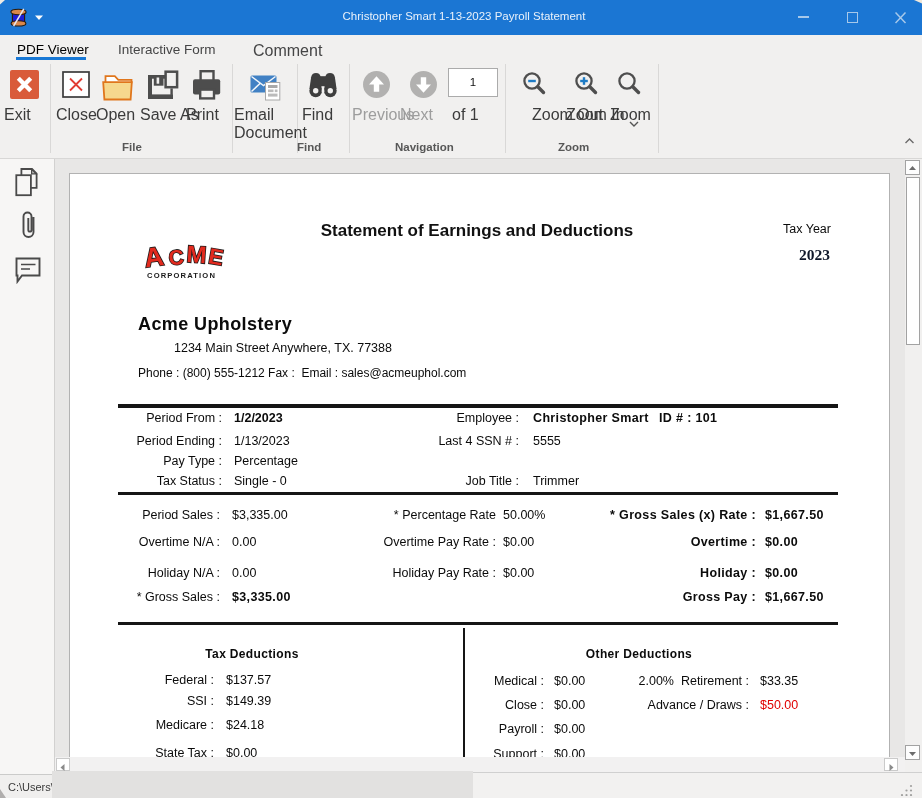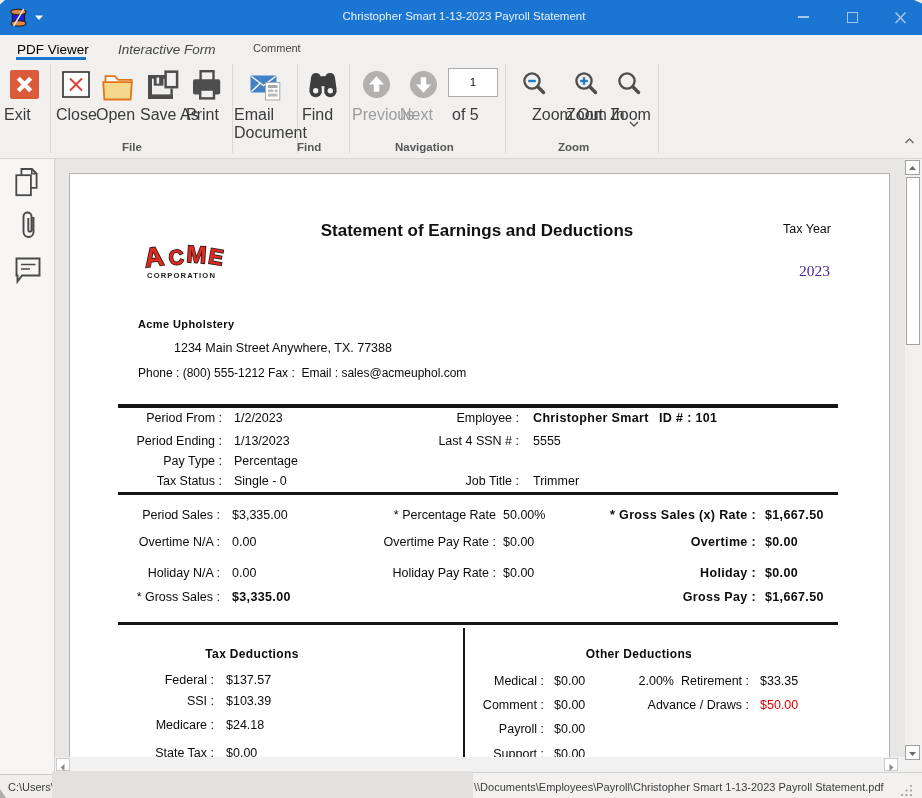--- a/index.html
+++ b/index.html
@@ -35,22 +35,22 @@
       <path d="M0.5 0.5 L10.5 11 M10.5 0.5 L0.5 11" stroke="#a6c8ea" stroke-width="1.5"></path>
     </svg>
   <svg class="abs" style="left:914px;top:0" width="8" height="4">
       <polygon points="8,0 0,0 8,3.5" fill="#efe7da"></polygon>
     </svg>
 </div>
 
 <div class="abs" style="left:0;top:35px;width:922px;height:27px;background:#f1f0ef;">
   <div class="abs" style="left:17px;top:7px;font-size:13.5px;color:#000000;">PDF Viewer</div>
   <div class="abs" style="left:16px;top:21.5px;width:70px;height:3.5px;background:#1878d5;"></div>
-  <div class="abs" style="left:118px;top:7px;font-size:13.5px;color:#454546;font-style:italic;">Interactive Form</div>
-  <div class="abs" style="left:253px;top:7px;font-size:11px;color:#454546;">Comment</div>
+  <div class="abs" style="left:118px;top:7px;font-size:13.5px;color:#454546;">Interactive Form</div>
+  <div class="abs" style="left:253px;top:7px;font-size:16px;color:#454546;">Comment</div>
 </div>
 
 <div class="abs" style="left:0;top:62px;width:922px;height:97px;background:#f1f0ef;border-bottom:1px solid #d8d7d6;">
   <div class="sep" style="left:50px;"></div>
   <div class="sep" style="left:232px;"></div>
   <div class="sep" style="left:297px;"></div>
   <div class="sep" style="left:349px;"></div>
   <div class="sep" style="left:505px;"></div>
   <div class="sep" style="left:658px;"></div>
 
@@ -120,21 +120,21 @@
       <path d="M13.5 5.3 L21 13.6 H16.2 V20.8 H10.8 V13.6 H6 Z" fill="#fff"></path>
     </svg>
   <div class="lbl abs" style="left:352px;top:43.5px;width:50px;color:#9d9d9d;">Previous</div>
   <svg class="abs" style="left:410px;top:9px" width="27" height="27">
       <circle cx="13.5" cy="13.5" r="13.5" fill="#b2b1b0"></circle>
       <path d="M13.5 21.7 L6 13.4 H10.8 V6.2 H16.2 V13.4 H21 Z" fill="#fff"></path>
     </svg>
   <div class="lbl abs" style="left:400px;top:43.5px;width:46px;color:#9d9d9d;">Next</div>
 
   <div class="abs" style="left:448px;top:6px;width:50px;height:29px;background:#fff;border:1px solid #ababab;font-size:11.5px;color:#111;text-align:center;line-height:27px;">1</div>
-  <div class="lbl abs" style="left:452px;top:43.5px;width:42px;">of 5</div>
+  <div class="lbl abs" style="left:452px;top:43.5px;width:42px;">of 1</div>
 
   <svg class="abs" style="left:523px;top:10px" width="24" height="25">
       <circle cx="9" cy="9" r="7.6" fill="none" stroke="#4e4e4e" stroke-width="2.3"></circle>
       <line x1="14.8" y1="14.8" x2="20.5" y2="20.5" stroke="#4e4e4e" stroke-width="3.4" stroke-linecap="round"></line>
       <line x1="5.2" y1="9" x2="12.8" y2="9" stroke="#1e7bc4" stroke-width="2.4"></line>
     </svg>
   <div class="lbl abs" style="left:512px;top:43.5px;width:54px;margin-left:20px;">Zoom Out</div>
   <svg class="abs" style="left:575px;top:10px" width="24" height="25">
       <circle cx="9" cy="9" r="7.6" fill="none" stroke="#4e4e4e" stroke-width="2.3"></circle>
       <line x1="14.8" y1="14.8" x2="20.5" y2="20.5" stroke="#4e4e4e" stroke-width="3.4" stroke-linecap="round"></line>
@@ -175,40 +175,40 @@
     <path d="M6 7.5 h14.5 M6 12 h9" stroke="#4a4a4a" stroke-width="1.7"></path>
   </svg>
 </div>
 
 <div class="abs" style="left:55px;top:159px;width:850px;height:598px;background:#e8e7e6;overflow:hidden;">
   <div class="abs" style="left:14px;top:14px;width:821px;height:600px;background:#fff;border:1px solid #b2b2b2;border-bottom:none;"></div>
 </div>
 
 <div class="abs" style="left:277px;top:221px;width:400px;text-align:center;font-size:17px;font-weight:bold;color:#111;white-space:nowrap;">Statement of Earnings and Deductions</div>
 <div class="abs doc" style="left:783px;top:222px;">Tax Year</div>
-<div class="abs r" style="left:770px;top:245.5px;width:60px;font-family:'Liberation Serif',serif;font-size:15.5px;font-weight:normal;color:#4c1d95;margin-top:16px;">2023</div>
+<div class="abs r" style="left:770px;top:245.5px;width:60px;font-family:'Liberation Serif',serif;font-size:15.5px;font-weight:bold;color:#0f172a;">2023</div>
 
 <svg class="abs" style="left:140px;top:241px" width="92" height="42" viewBox="0 0 92 42">
   <g font-family="'Liberation Sans',sans-serif" font-weight="bold" fill="#e22a1e" stroke="#1a1a1a" stroke-width="1.6" paint-order="stroke">
     <text x="4" y="25" font-size="27" transform="rotate(-8 15 15)">A</text>
     <text x="28.5" y="23.5" font-size="21" transform="rotate(-5 36 16)">C</text>
     <text x="46.5" y="21.8" font-size="24" transform="rotate(4 58 13)">M</text>
     <text x="69" y="23.8" font-size="22" transform="rotate(10 78 15)">E</text>
   </g>
   <text x="7" y="36.8" font-family="'Liberation Sans',sans-serif" font-weight="bold" font-size="7.6" letter-spacing="1.15" fill="#1a1a1a">CORPORATION</text>
 </svg>
 
-<div class="abs doc b" style="left:138px;top:317px;font-size:11px;letter-spacing:0.4px;">Acme Upholstery</div>
+<div class="abs doc b" style="left:138px;top:317px;font-size:18px;letter-spacing:0.4px;">Acme Upholstery</div>
 <div class="abs doc" style="left:138px;top:341px;margin-left:36px;">1234 Main Street Anywhere, TX. 77388</div>
 <div class="abs doc" style="left:138px;top:365.5px;font-size:12px;">Phone : (800) 555-1212 Fax :&nbsp; Email : sales@acmeuphol.com</div>
 
 <div class="abs" style="left:118px;top:404.2px;width:720px;height:3.6px;background:#151515;"></div>
 
 <div class="abs doc r" style="left:102px;top:411px;width:120px;">Period From :</div>
-<div class="abs doc" style="left:234px;top:411px;">1/2/2023</div>
+<div class="abs doc" style="left:234px;top:411px;font-weight:bold;">1/2/2023</div>
 <div class="abs doc r" style="left:379px;top:411px;width:140px;">Employee :</div>
 <div class="abs doc b" style="left:533px;top:411px;">Christopher Smart</div>
 <div class="abs doc b" style="left:659px;top:411px;">ID # : 101</div>
 
 <div class="abs doc r" style="left:102px;top:433.6px;width:120px;">Period Ending :</div>
 <div class="abs doc" style="left:234px;top:433.6px;">1/13/2023</div>
 <div class="abs doc r" style="left:379px;top:433.6px;width:140px;">Last 4 SSN # :</div>
 <div class="abs doc" style="left:533px;top:433.6px;">5555</div>
 
 <div class="abs doc r" style="left:102px;top:454.3px;width:120px;">Pay Type :</div>
@@ -249,31 +249,31 @@
 
 <div class="abs" style="left:118px;top:621.8px;width:720px;height:3.5px;background:#151515;"></div>
 <div class="abs" style="left:463px;top:627.5px;width:2px;height:130px;background:#151515;"></div>
 
 <div class="abs doc b" style="left:152px;top:647px;width:200px;text-align:center;font-size:12px;">Tax Deductions</div>
 <div class="abs doc b" style="left:539px;top:647px;width:200px;text-align:center;font-size:12px;">Other Deductions</div>
 
 <div class="abs doc r" style="left:94px;top:673px;width:120px;">Federal :</div>
 <div class="abs doc" style="left:226px;top:673px;">$137.57</div>
 <div class="abs doc r" style="left:94px;top:694.2px;width:120px;">SSI :</div>
-<div class="abs doc" style="left:226px;top:694.2px;">$103.39</div>
+<div class="abs doc" style="left:226px;top:694.2px;">$149.39</div>
 <div class="abs doc r" style="left:94px;top:717.8px;width:120px;">Medicare :</div>
 <div class="abs doc" style="left:226px;top:717.8px;">$24.18</div>
 <div class="abs doc r" style="left:94px;top:746.1px;width:120px;">State Tax :</div>
 <div class="abs doc" style="left:226px;top:746.1px;">$0.00</div>
 
 <div class="abs doc r" style="left:434px;top:673.8px;width:110px;">Medical :</div>
 <div class="abs doc" style="left:554px;top:673.8px;">$0.00</div>
 <div class="abs doc r" style="left:592px;top:673.8px;width:157px;">2.00%&nbsp; Retirement :</div>
 <div class="abs doc" style="left:760px;top:673.8px;">$33.35</div>
-<div class="abs doc r" style="left:434px;top:697.9px;width:110px;">Comment :</div>
+<div class="abs doc r" style="left:434px;top:697.9px;width:110px;">Close :</div>
 <div class="abs doc" style="left:554px;top:697.9px;">$0.00</div>
 <div class="abs doc r" style="left:592px;top:697.9px;width:157px;">Advance / Draws :</div>
 <div class="abs doc" style="left:760px;top:697.9px;color:#e00000;">$50.00</div>
 <div class="abs doc r" style="left:434px;top:722px;width:110px;">Payroll :</div>
 <div class="abs doc" style="left:554px;top:722px;">$0.00</div>
 <div class="abs doc r" style="left:434px;top:746.6px;width:110px;">Support :</div>
 <div class="abs doc" style="left:554px;top:746.6px;">$0.00</div>
 
 <div class="abs" style="left:55px;top:757px;width:850px;height:15px;background:#f2f1f1;">
   <div class="abs" style="left:1px;top:1px;width:14px;height:13px;background:#fff;border:1px solid #cacaca;"><svg width="12" height="11">
@@ -291,21 +291,20 @@
   <div class="abs" style="left:0.5px;top:18px;width:14.5px;height:168px;background:#fff;border:1px solid #a2a2a2;"></div>
   <div class="abs" style="left:0;top:586px;width:15px;height:15px;background:#fdfdfd;border:1px solid #a2a2a2;"><svg width="13" height="13">
         <polygon points="6.5,9 10,5 3,5" fill="#6b6b6b"></polygon>
       </svg></div>
 </div>
 
 <div class="abs" style="left:0;top:775px;width:922px;height:23px;background:#f0efee;">
   <div class="abs" style="left:8px;top:6px;font-size:11px;color:#3a3a3a;width:44px;overflow:hidden;white-space:nowrap;">C:\Users\Do</div>
 </div>
 <div class="abs" style="left:473px;top:772px;width:449px;height:26px;background:#f2f1f0;border-top:1px solid #d0d0d0;">
-  <div class="abs" style="left:1px;top:8px;font-size:11px;color:#3c3c3c;white-space:nowrap;">\\Documents\Employees\Payroll\Christopher Smart 1-13-2023 Payroll Statement.pdf</div>
   <svg class="abs" style="left:427px;top:11px" width="14" height="12">
     <g fill="#a0a09f">
         <circle cx="11" cy="2" r="1.1"></circle>
         <circle cx="6.5" cy="6.5" r="1.1"></circle>
         <circle cx="11" cy="6.5" r="1.1"></circle>
         <circle cx="2" cy="11" r="1.1"></circle>
         <circle cx="6.5" cy="11" r="1.1"></circle>
         <circle cx="11" cy="11" r="1.1"></circle>
       </g>
   </svg>

